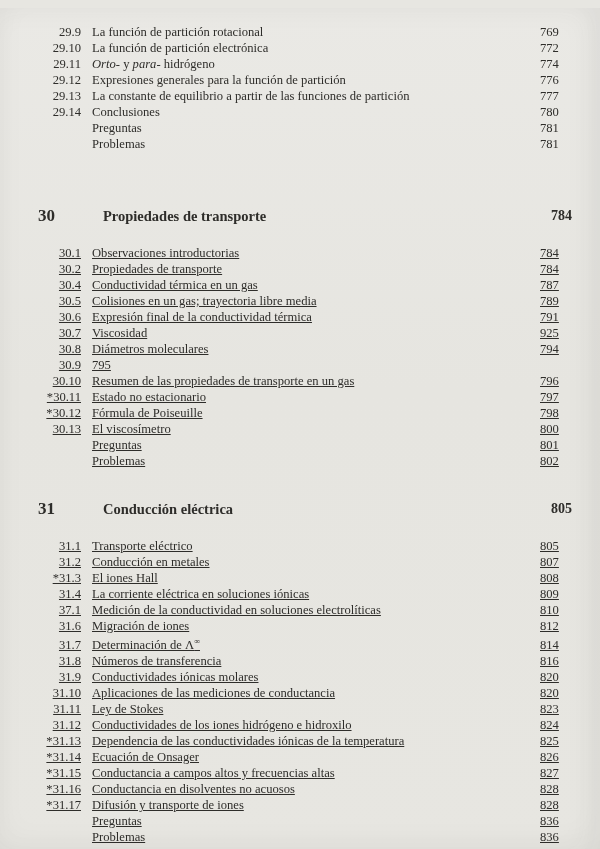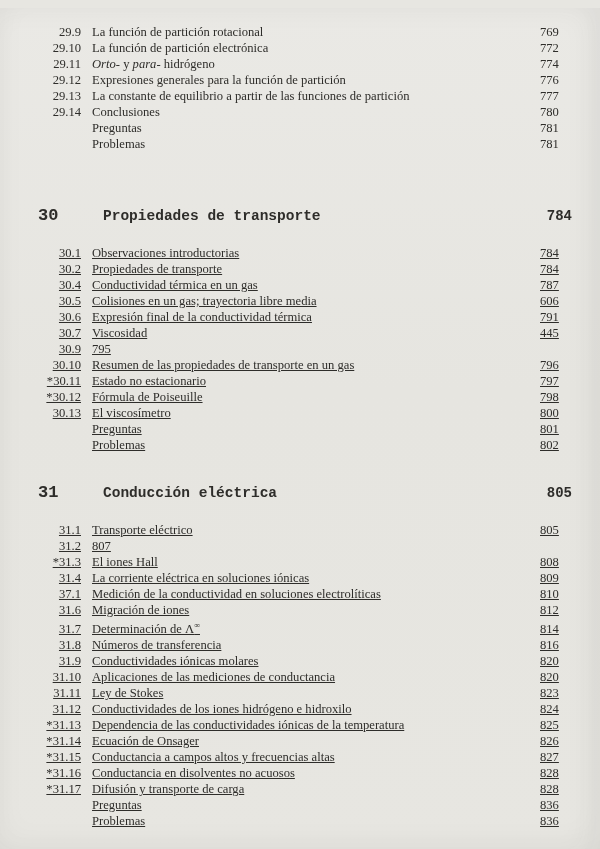--- a/index.html
+++ b/index.html
@@ -19,21 +19,21 @@
   }
   .row {
     display: flex; align-items: baseline;
     line-height: 16px; font-size: 12.6px;
   }
   .num   { flex: none; width: 54px; padding-right: 11px; text-align: right; }
   .title { flex: 1; white-space: nowrap; overflow: hidden; }
   .pageno{ flex: none; min-width: 32px; }
   .chapter-heading {
     display: flex; align-items: flex-end;
-    font-family: Liberation Mono, monospace; font-weight: 700;
+    font-family: Liberation Serif, serif; font-weight: 700;
     line-height: 22px;
   }
   .ch-num  { flex: none; width: 65px; font-size: 17px; }
   .ch-title{ flex: 1; font-size: 14.5px; white-space: nowrap; overflow: hidden; }
   .ch-page { flex: none; min-width: 32px; text-align: right; font-size: 14px; }
   section:nth-of-type(2) .chapter-heading { margin-top: 53px; }
   section:nth-of-type(3) .chapter-heading { margin-top: 29px; }
   .chapter-heading + .entries { margin-top: 18px; text-decoration: underline; }
   .title i { font-style: italic; }
   .title sup { font-size: 0.65em; }
@@ -105,31 +105,36 @@
             <span class="pageno">784</span>
           </div>
           <div class="row">
             <span class="num">30.4</span>
             <span class="title">Conductividad térmica en un gas</span>
             <span class="pageno">787</span>
           </div>
           <div class="row">
             <span class="num">30.5</span>
             <span class="title">Colisiones en un gas; trayectoria libre media</span>
-            <span class="pageno">606</span>
+            <span class="pageno">789</span>
           </div>
           <div class="row">
             <span class="num">30.6</span>
             <span class="title">Expresión final de la conductividad térmica</span>
             <span class="pageno">791</span>
           </div>
           <div class="row">
             <span class="num">30.7</span>
             <span class="title">Viscosidad</span>
-            <span class="pageno">445</span>
+            <span class="pageno">925</span>
+          </div>
+          <div class="row">
+            <span class="num">30.8</span>
+            <span class="title">Diámetros moleculares</span>
+            <span class="pageno">794</span>
           </div>
           <div class="row">
             <span class="num">30.9</span>
             <span class="pageno">795</span>
           </div>
           <div class="row">
             <span class="num">30.10</span>
             <span class="title">Resumen de las propiedades de transporte en un gas</span>
             <span class="pageno">796</span>
           </div>
@@ -167,20 +172,21 @@
           <span class="ch-page">805</span>
         </div>
         <div class="entries">
           <div class="row">
             <span class="num">31.1</span>
             <span class="title">Transporte eléctrico</span>
             <span class="pageno">805</span>
           </div>
           <div class="row">
             <span class="num">31.2</span>
+            <span class="title">Conducción en metales</span>
             <span class="pageno">807</span>
           </div>
           <div class="row">
             <span class="num">*31.3</span>
             <span class="title">El iones Hall</span>
             <span class="pageno">808</span>
           </div>
           <div class="row">
             <span class="num">31.4</span>
             <span class="title">La corriente eléctrica en soluciones iónicas</span>
@@ -241,21 +247,21 @@
             <span class="title">Conductancia a campos altos y frecuencias altas</span>
             <span class="pageno">827</span>
           </div>
           <div class="row">
             <span class="num">*31.16</span>
             <span class="title">Conductancia en disolventes no acuosos</span>
             <span class="pageno">828</span>
           </div>
           <div class="row">
             <span class="num">*31.17</span>
-            <span class="title">Difusión y transporte de carga</span>
+            <span class="title">Difusión y transporte de iones</span>
             <span class="pageno">828</span>
           </div>
           <div class="row">
             <span class="num"></span>
             <span class="title">Preguntas</span>
             <span class="pageno">836</span>
           </div>
           <div class="row">
             <span class="num"></span>
             <span class="title">Problemas</span>

